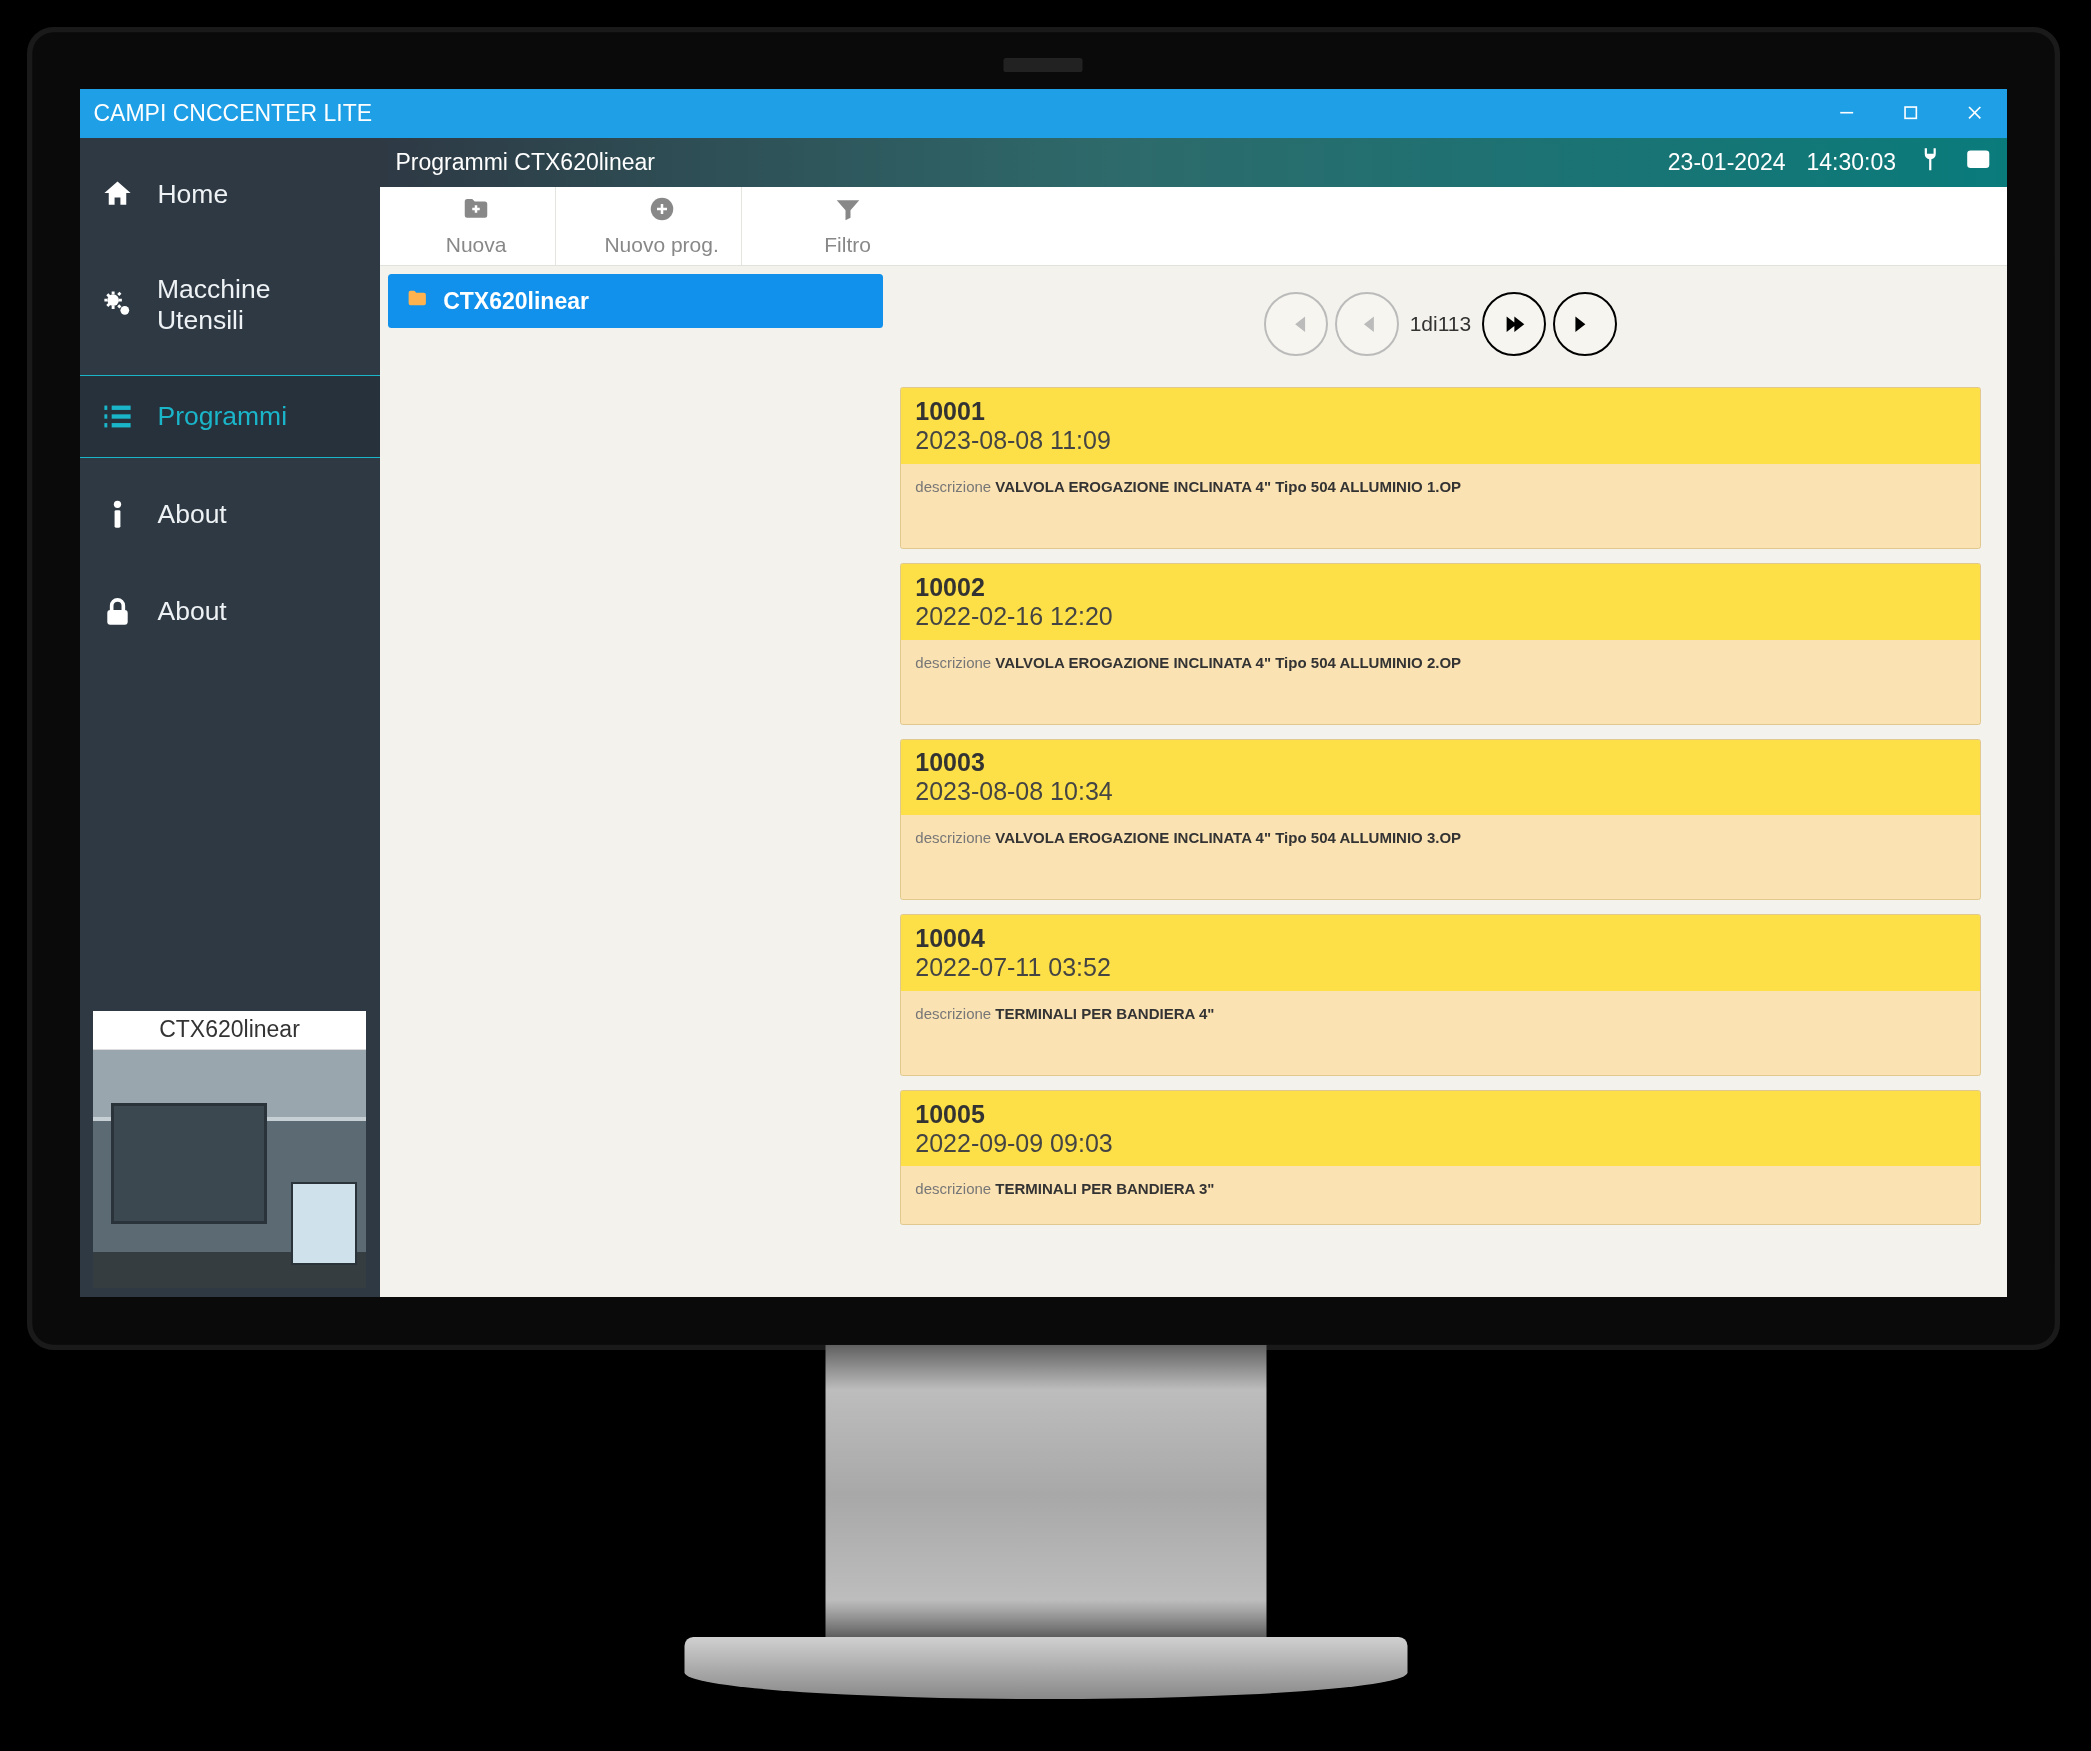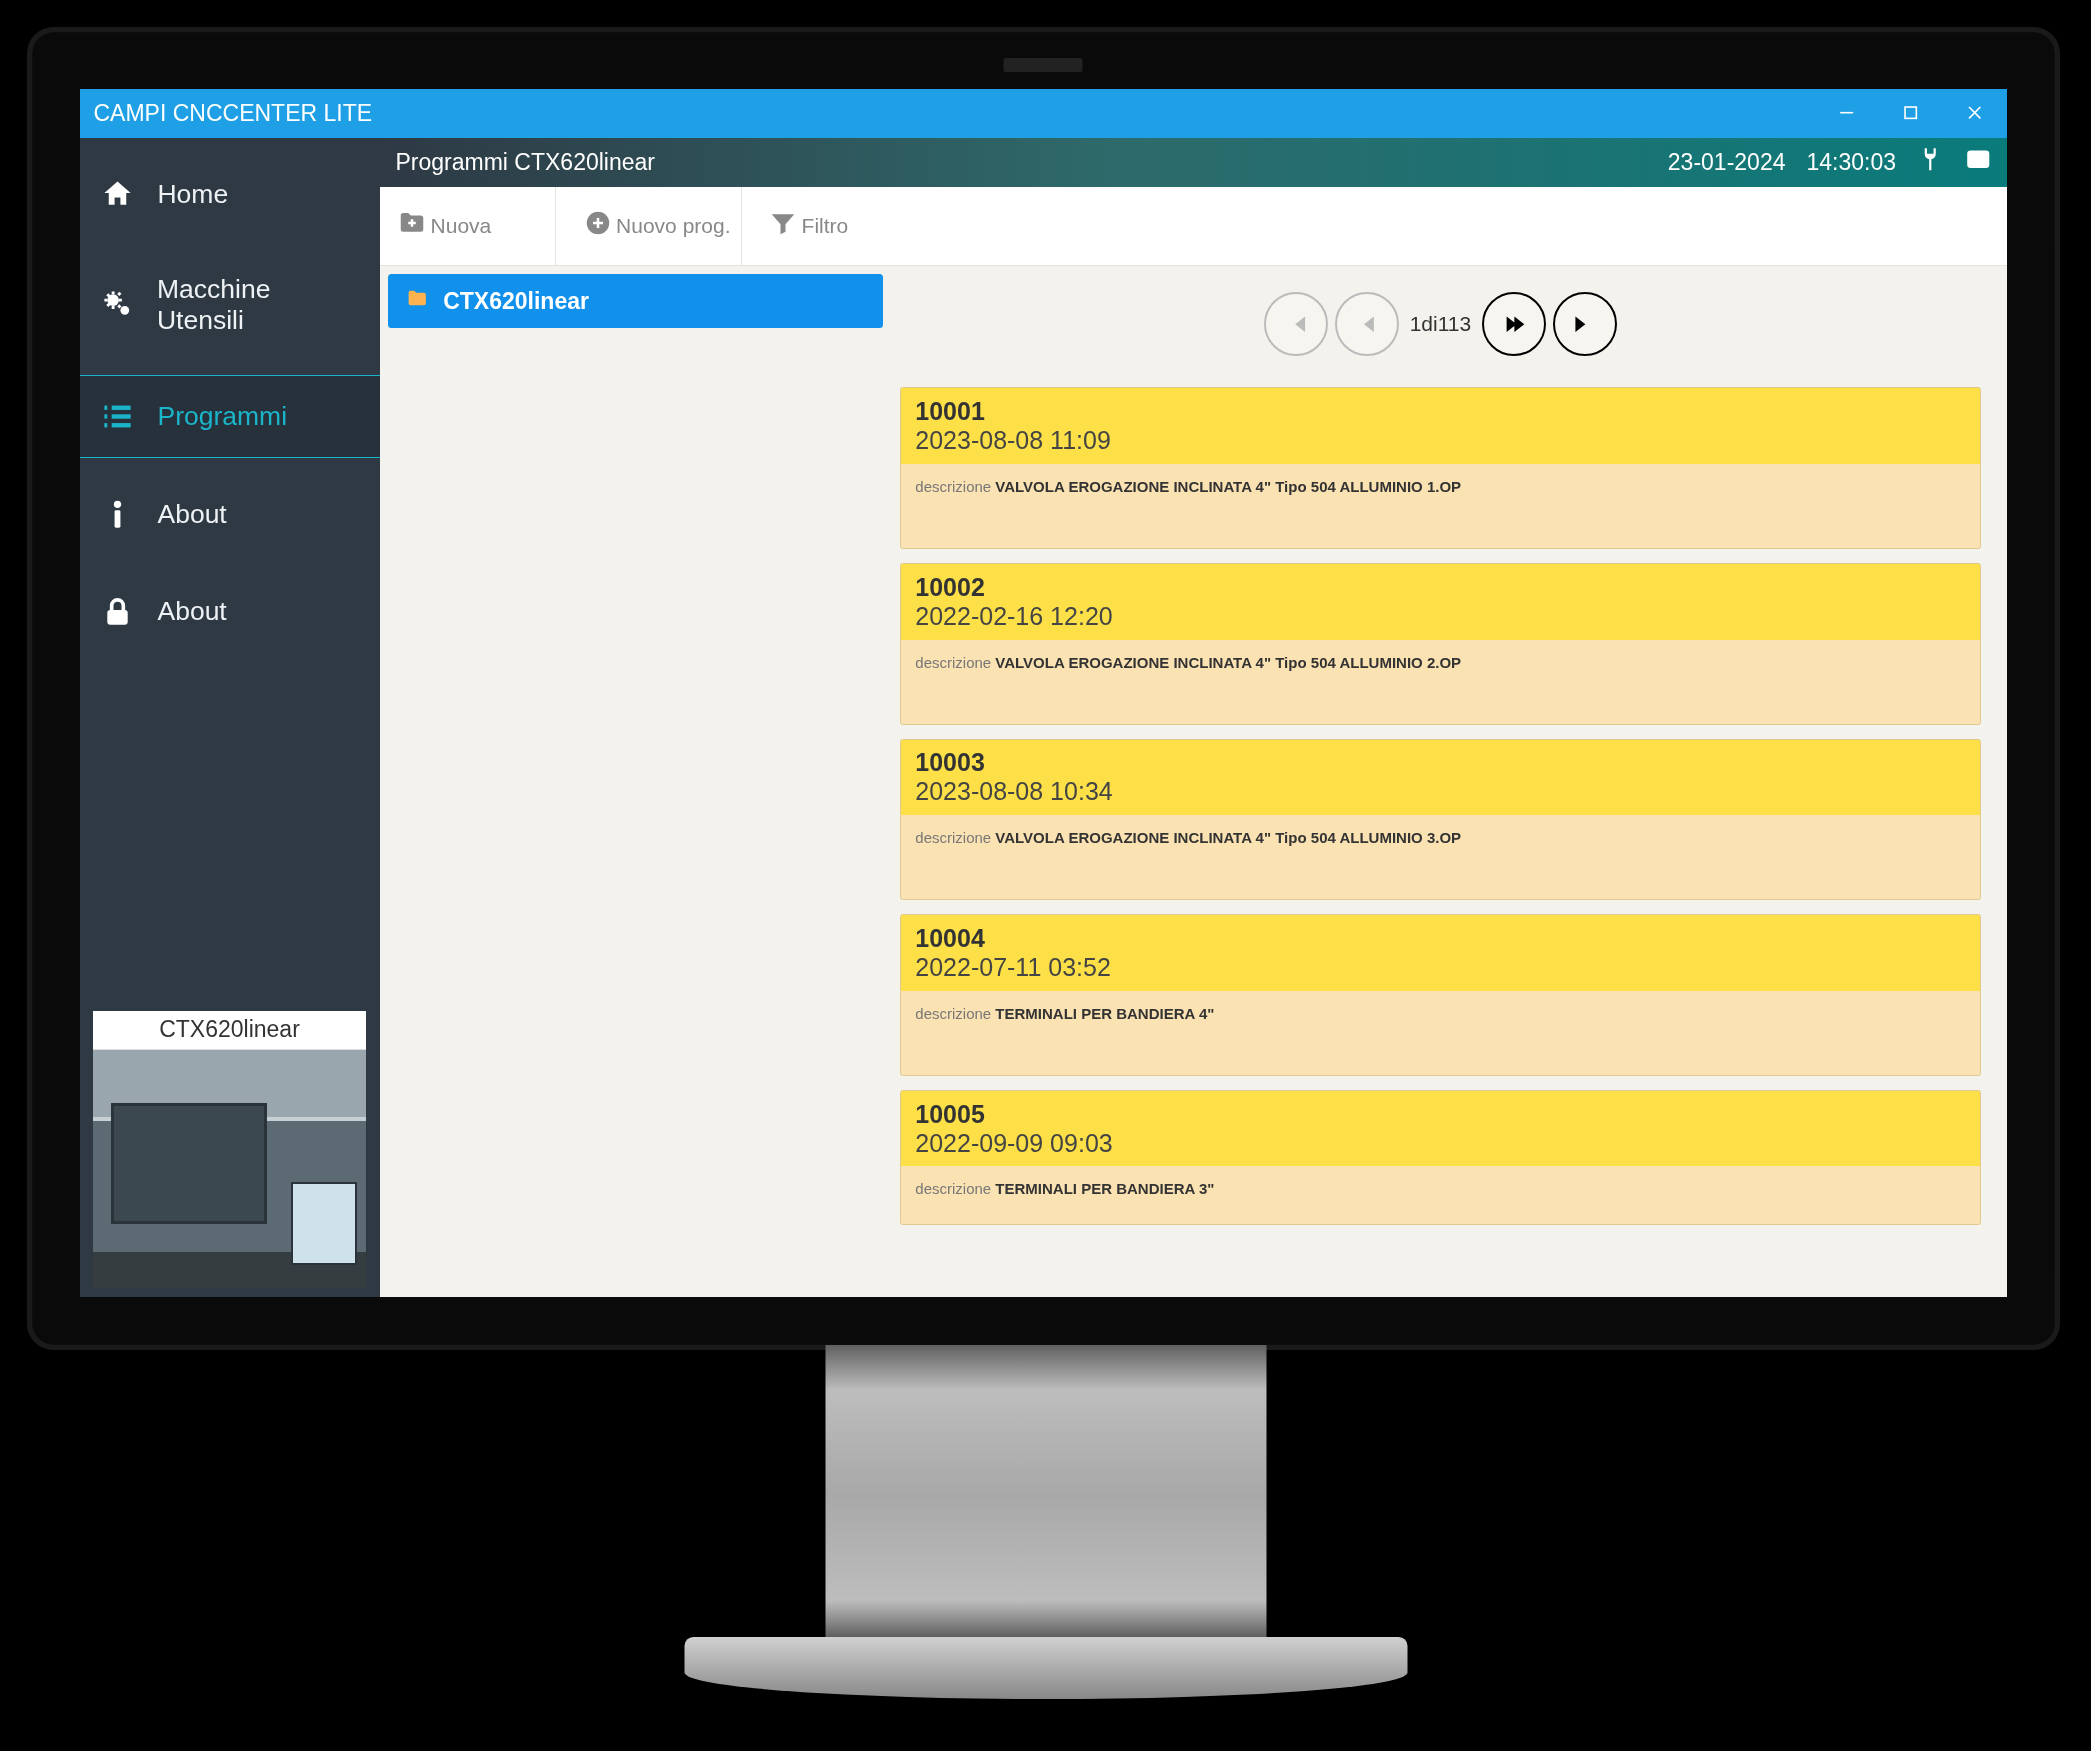--- a/index.html
+++ b/index.html
@@ -172,28 +172,28 @@
     background: #fff;
     display: flex;
     align-items: center;
     padding: 0 17.6px;
     gap: 26.5px;
     border-bottom: 0.9px solid #e2e2dc;
   }
   .tool {
     width: 159px;
     display: flex;
-    flex-direction: row;
+    flex-direction: column;
     align-items: center;
     gap: 3.5px;
     color: #888;
     font-size: 21px;
     border-right: 0.9px solid #e5e5df;
     height: 100%;
-    justify-content: flex-start;
+    justify-content: center;
   }
   .tool:last-child { border-right: none; }
   .tool svg { width: 30px; height: 30px; fill:#888; }
 
   .content { flex: 1; display: flex; overflow: hidden; }
   .folder-col {
     width: 512px;
     padding: 8.8px;
   }
   .folder-item {

